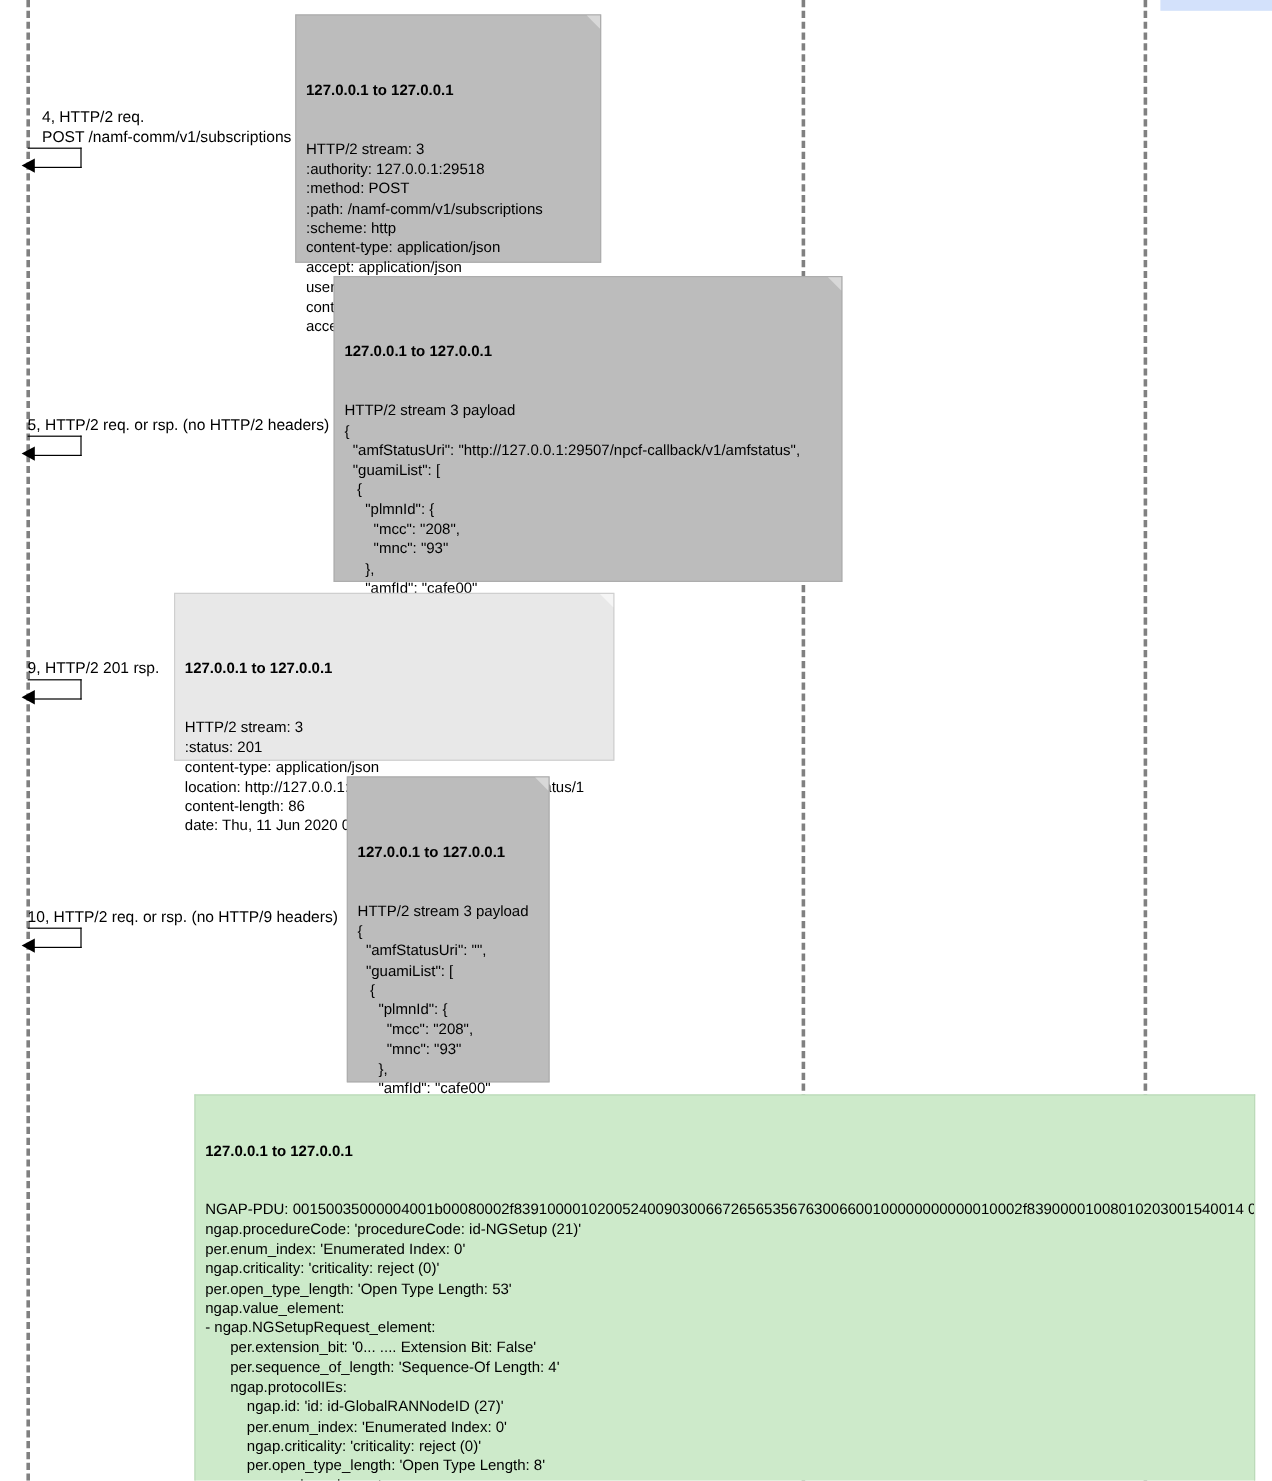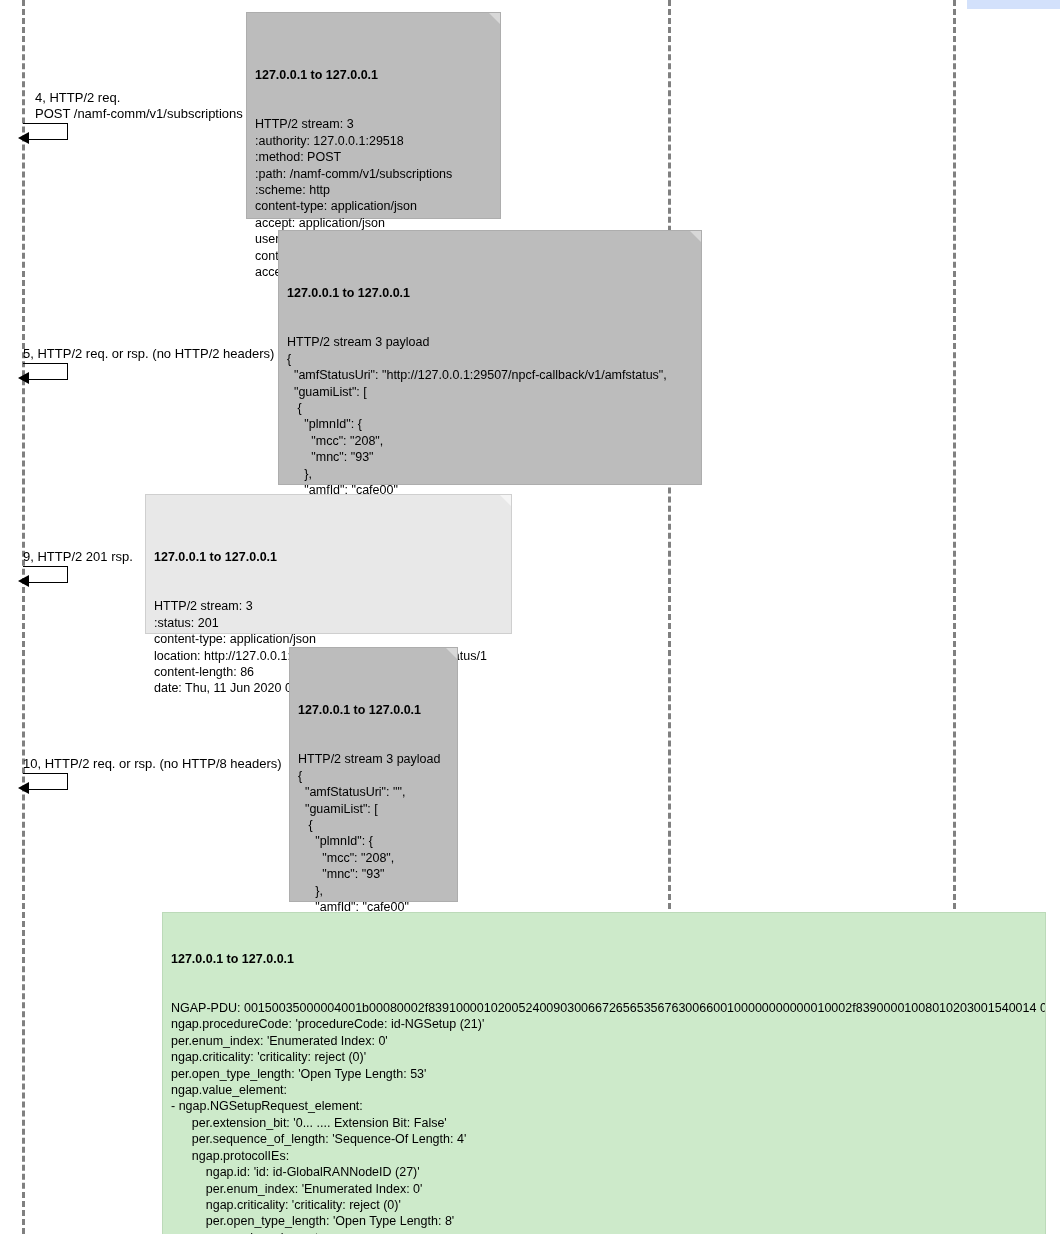--- a/index.html
+++ b/index.html
@@ -156,21 +156,21 @@
   <div class="arrow-label">9, HTTP/2 201 rsp.</div>
   <div class="arrow-shape">
     <span class="a-top"></span>
     <span class="a-right"></span>
     <span class="a-bottom"></span>
     <span class="a-head"></span>
   </div>
 </div>
 
 <div class="arrow-row" style="top:756px;">
-  <div class="arrow-label">10, HTTP/2 req. or rsp. (no HTTP/8 headers)</div>
+  <div class="arrow-label">10, HTTP/2 req. or rsp. (no HTTP/9 headers)</div>
   <div class="arrow-shape">
     <span class="a-top"></span>
     <span class="a-right"></span>
     <span class="a-bottom"></span>
     <span class="a-head"></span>
   </div>
 </div>
 
 <div class="note-box gray" style="left:246px; top:12px; width:255px; height:207px;">
   <span class="corner"></span>

